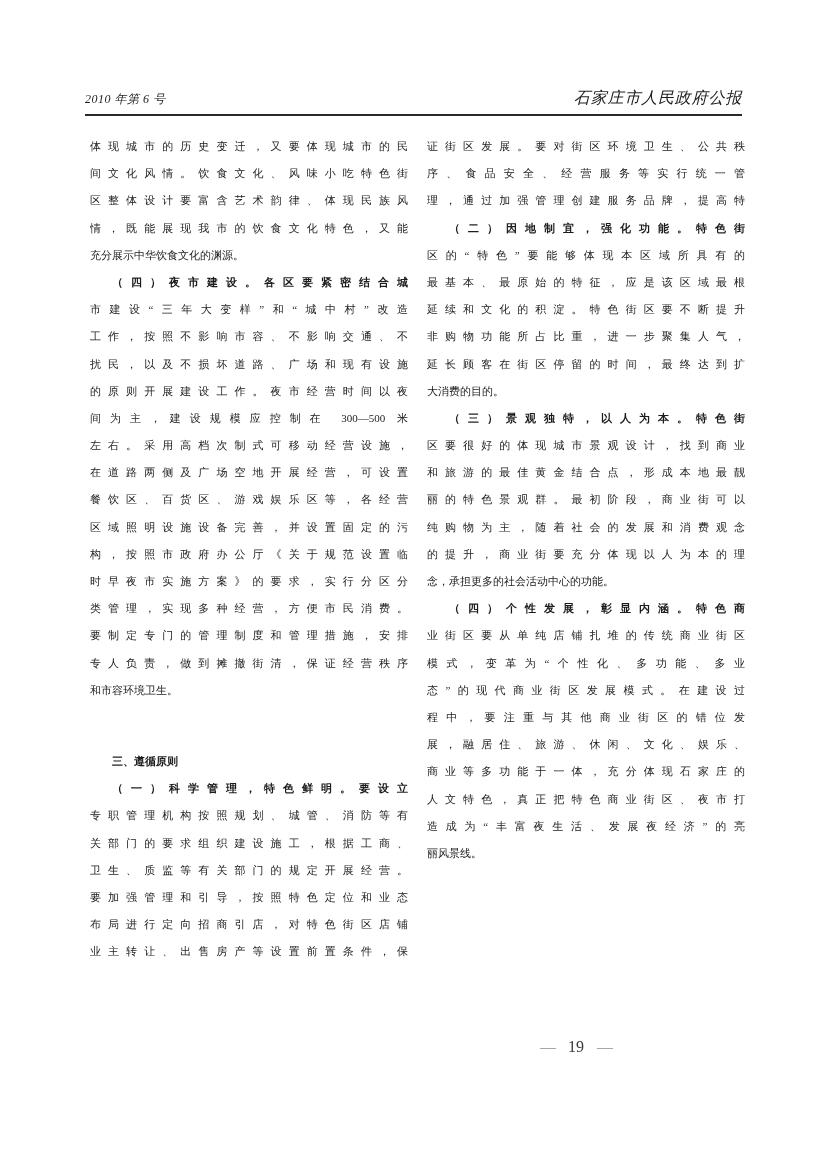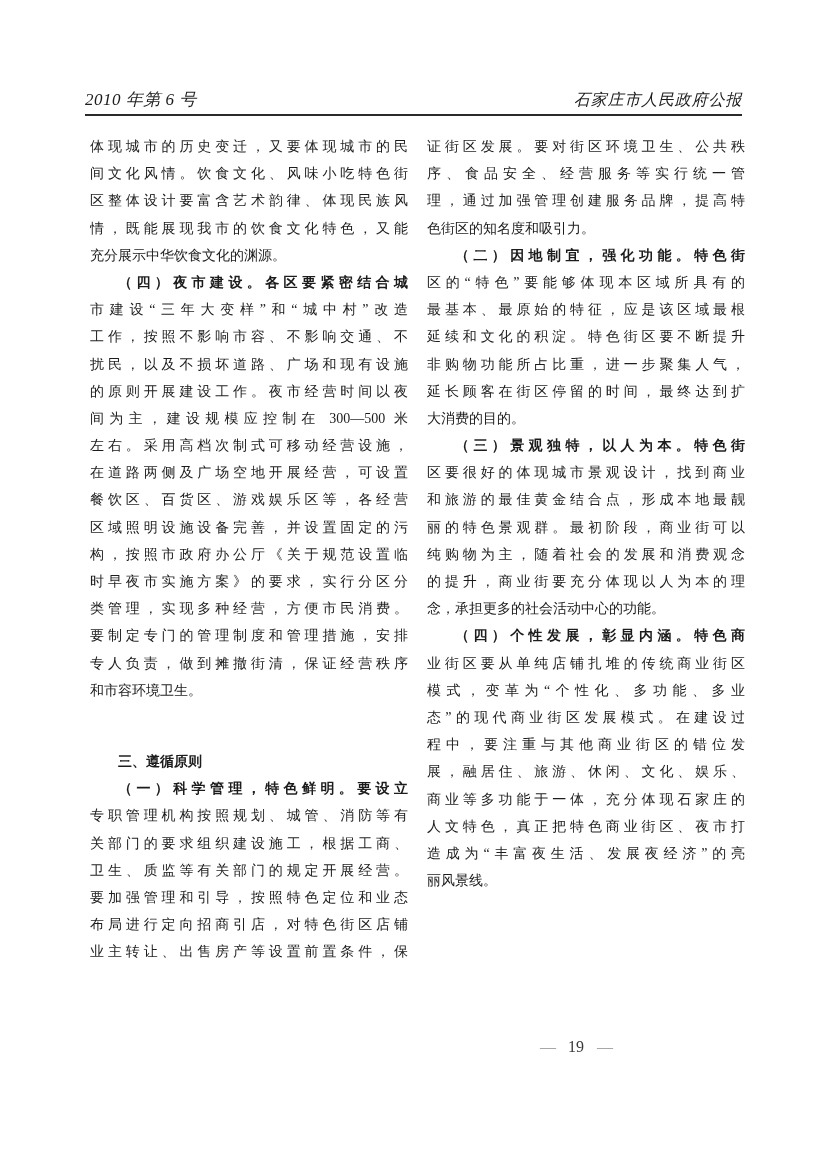--- a/index.html
+++ b/index.html
@@ -15,41 +15,41 @@
   .page-header {
     position: absolute;
     top: 88px;
     left: 85px;
     width: 657px;
     display: flex;
     justify-content: space-between;
     align-items: baseline;
     font-style: italic;
   }
-  .issue-no { font-size: 17px; letter-spacing: 0.5px; }
+  .issue-no { font-size: 12px; letter-spacing: 0.5px; }
   .pub-title { font-size: 16px; letter-spacing: 0.8px; margin-left: 12px; }
   .header-rule {
     position: absolute;
     top: 114px;
     left: 85px;
     width: 657px;
     height: 2px;
     background: #2a2a2a;
   }
   .columns {
     position: absolute;
     top: 133px;
     left: 90px;
     width: 656px;
     display: flex;
     gap: 19px;
   }
   .col {
     width: 318px;
-    font-size: 14px;
+    font-size: 11px;
     line-height: 27.2px;
   }
   .line {
     height: 27.2px;
     text-align: justify;
     text-align-last: justify;
     overflow: hidden;
   }
   .line.end { text-align-last: left; }
   .line.ind { text-indent: 2em; font-weight: bold; }
@@ -149,21 +149,20 @@
         <div class="line">业主转让、出售房产等设置前置条件，保</div>
       </section>
     <section class="col">
 
         <div class="line">证街区发展。要对街区环境卫生、公共秩</div>
 
         <div class="line">序、食品安全、经营服务等实行统一管</div>
 
         <div class="line">理，通过加强管理创建服务品牌，提高特</div>
 
-        <div class="line end">色街区的知名度和吸引力。</div>
 
         <div class="line ind">（二）因地制宜，强化功能。特色街</div>
 
         <div class="line">区的“特色”要能够体现本区域所具有的</div>
 
         <div class="line">最基本、最原始的特征，应是该区域最根</div>
 
 
         <div class="line">延续和文化的积淀。特色街区要不断提升</div>
 

